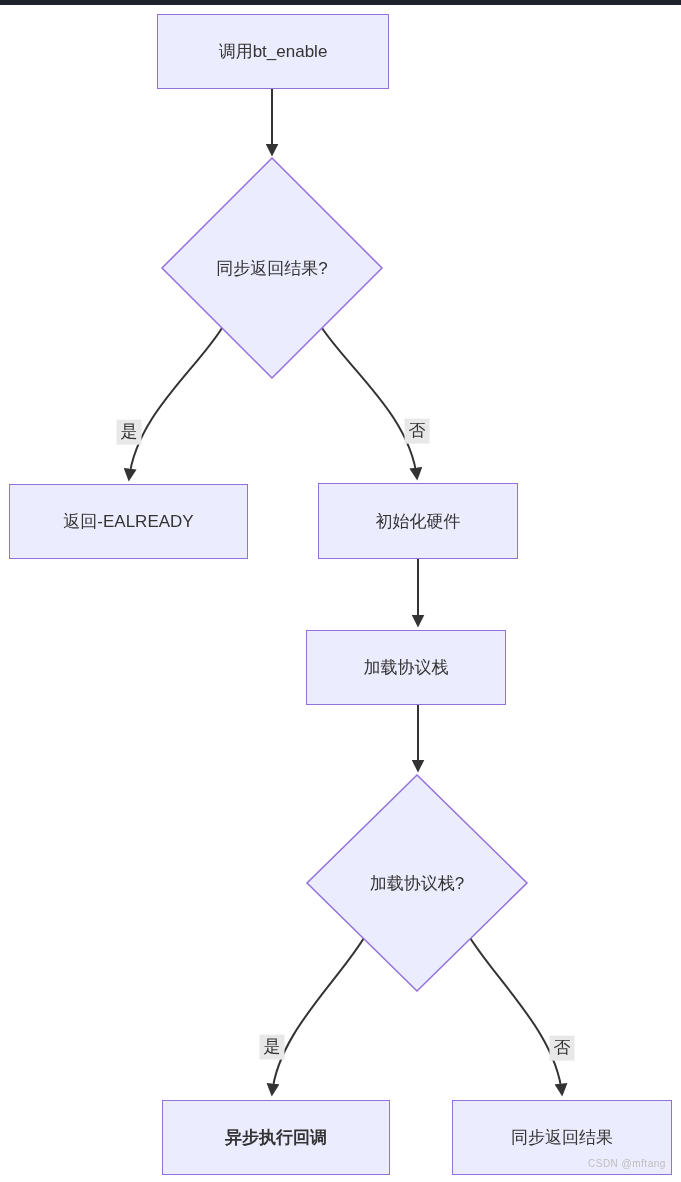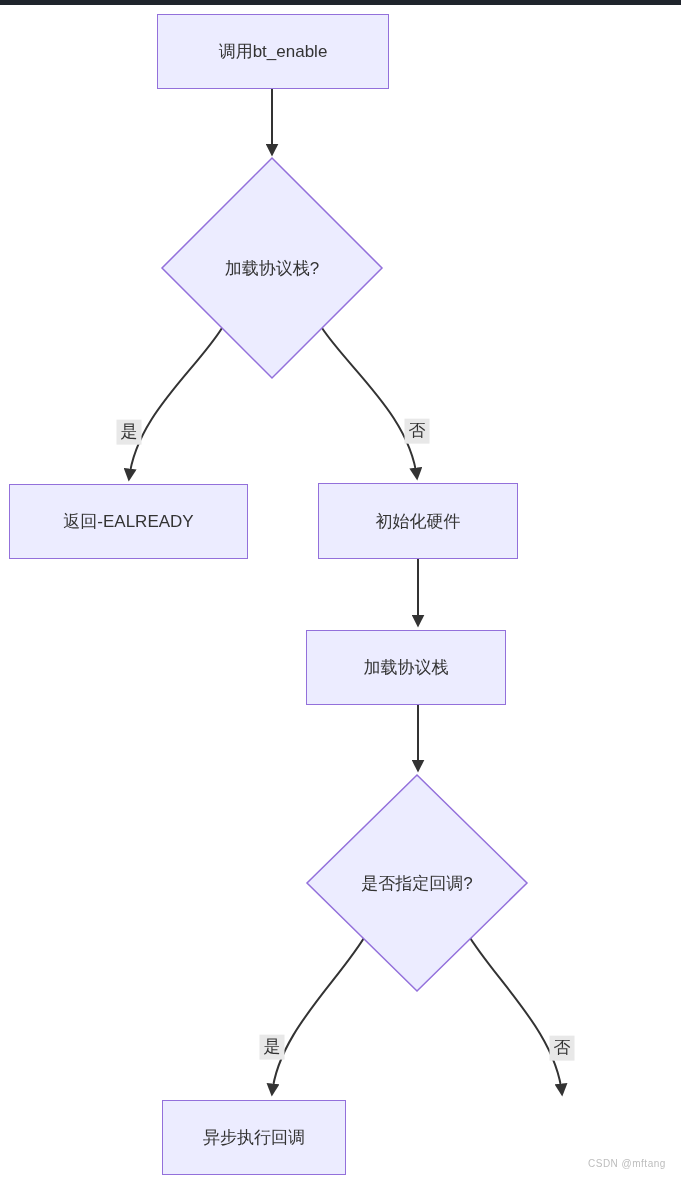--- a/index.html
+++ b/index.html
@@ -109,46 +109,49 @@
     <path class="edge" marker-end="url(#arrow)" d="M367,933 C340,980 278,1032 272,1094"></path>
     <path class="edge" marker-end="url(#arrow)" d="M467,933 C495,980 556,1032 562,1094"></path>
   </svg>
 
   <svg id="diamond-layer" width="681" height="1182" aria-hidden="true">
     <polygon points="272,158 382,268 272,378 162,268"></polygon>
     <polygon points="417,775 527,883 417,991 307,883"></polygon>
   </svg>
 
   <div class="diamond-text" style="left:162px; top:158px; width:220px; height:220px;">
-    <span class="node-label">加载协议栈?</span>
+    <span class="node-label">同步返回结果?</span>
   </div>
   <div class="diamond-text" style="left:307px; top:775px; width:220px; height:216px;">
-    <span class="node-label">是否指定回调?</span>
+    <span class="node-label">加载协议栈?</span>
   </div>
 
   <div class="node-rect" style="left:9px; top:484px; width:239px; height:75px;">
     <span class="node-label">返回-EALREADY</span>
   </div>
 
   <div class="node-rect" style="left:157px; top:14px; width:232px; height:75px;">
     <span class="node-label">调用bt_enable</span>
   </div>
 
   <div class="node-rect" style="left:318px; top:483px; width:200px; height:76px;align-items:center;">
     <span class="node-label">初始化硬件</span>
   </div>
 
   <div class="node-rect" style="left:306px; top:630px; width:200px; height:75px;">
     <span class="node-label">加载协议栈</span>
   </div>
 
-  <div class="node-rect" style="left:162px; top:1100px; width:184px; height:75px;">
+  <div class="node-rect" style="left:162px; top:1100px; width:228px; height:75px;font-weight:bold;">
     <span class="node-label">异步执行回调</span>
   </div>
 
+  <div class="node-rect" style="left:452px; top:1100px; width:220px; height:75px;">
+    <span class="node-label">同步返回结果</span>
+  </div>
 
   <div class="edge-label" style="left:129px; top:432px;">是</div>
   <div class="edge-label" style="left:417px; top:431px;">否</div>
   <div class="edge-label" style="left:272px; top:1047px;">是</div>
   <div class="edge-label" style="left:562px; top:1048px;">否</div>
 
   <div id="watermark">CSDN @mftang</div>
 
 </div>
 

